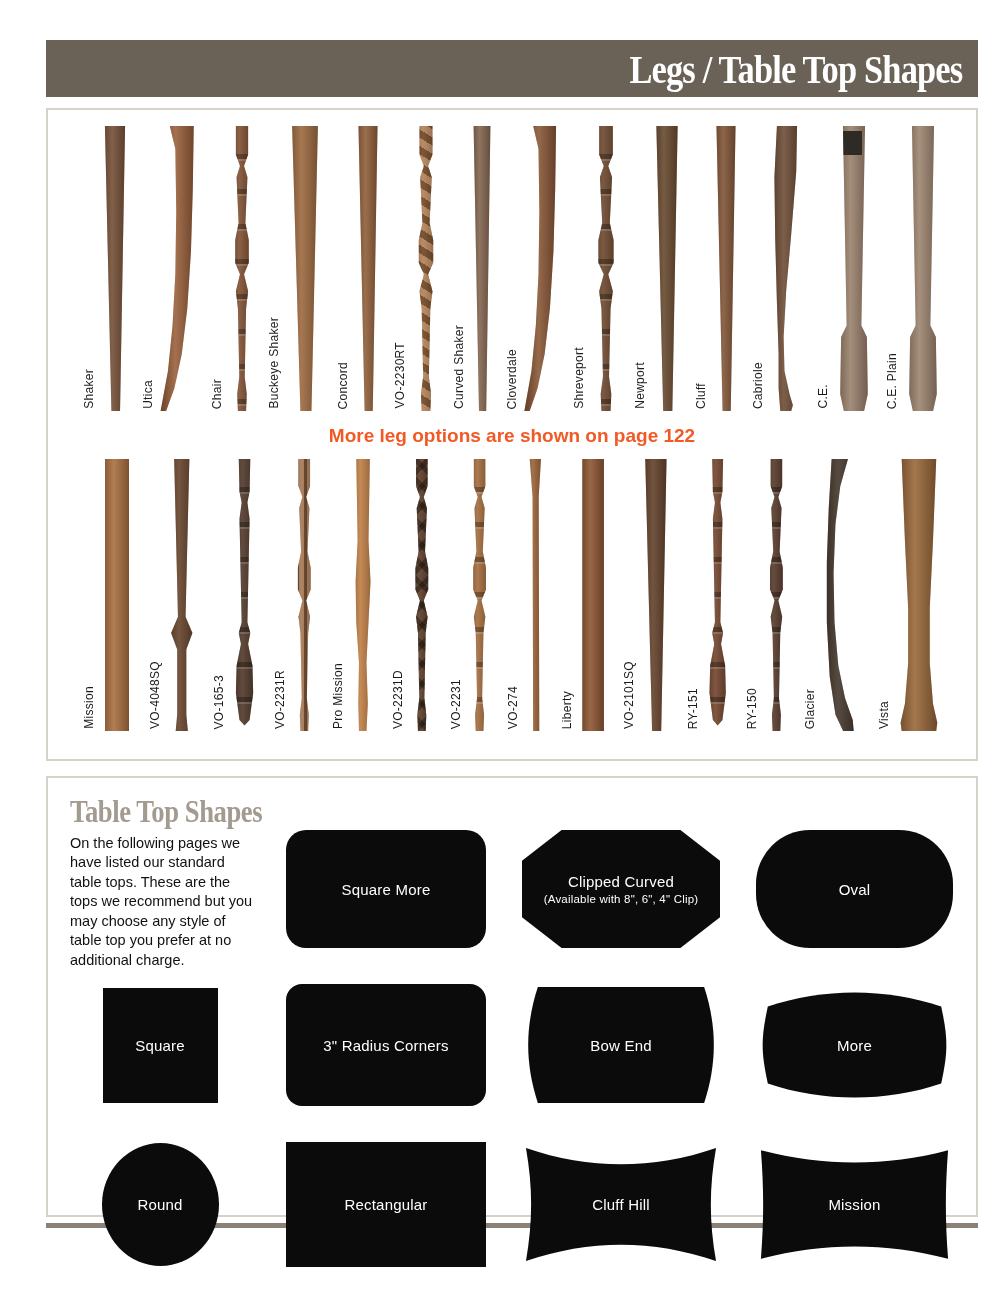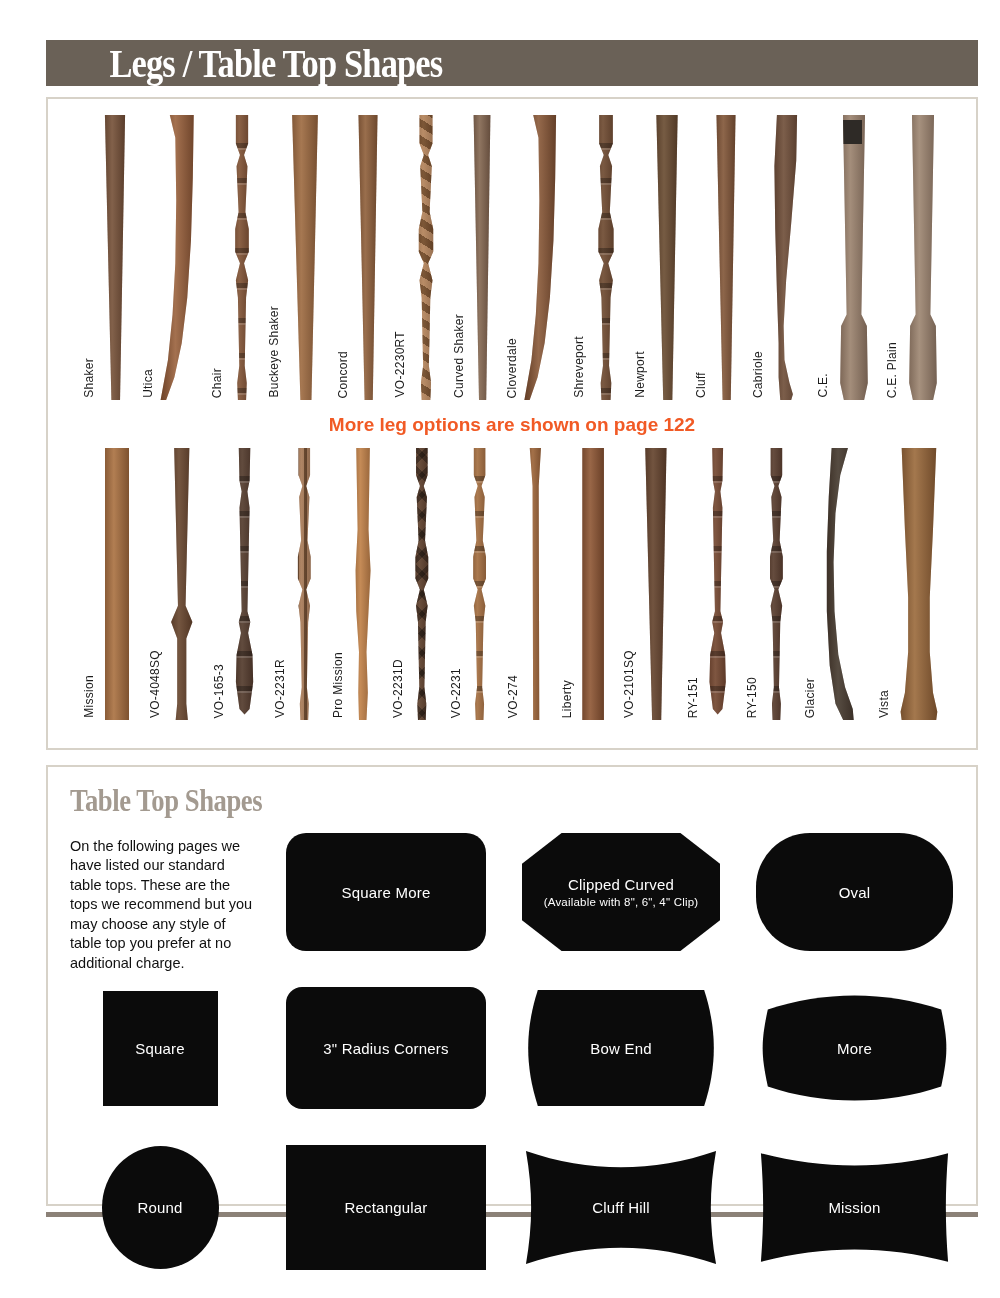--- a/index.html
+++ b/index.html
@@ -1,21 +1,21 @@
 <!DOCTYPE html>
 <html><head>
 <meta charset="utf-8">
 <style>
   html,body{margin:0;padding:0;background:#fff;}
   body{width:1000px;font-family:"Liberation Sans",sans-serif;}
   .page{position:relative;width:1000px;height:1298px;overflow:hidden;background:#fff;}
 
   
-  .header-bar{margin:40px 0 0 46px;width:932px;height:46px;background:#6a6157;
-    display:flex;align-items:center;padding-right:16px;box-sizing:border-box;}
+  .header-bar{margin:40px 0 0 46px;width:932px;height:57px;background:#6a6157;
+    display:flex;align-items:center;justify-content:flex-end;padding-right:16px;box-sizing:border-box;}
   .header-title{color:#fff;font-family:"Liberation Serif",serif;font-weight:700;font-size:41px;
     letter-spacing:-1px;transform:scaleX(.84);transform-origin:100% 55%;white-space:nowrap;}
 
   
   .panel{margin-left:46px;width:932px;box-sizing:border-box;border:2px solid #d7d2c8;background:#fff;}
   .legs-panel{margin-top:11px;height:653px;padding-top:16px;}
   .tops-panel{margin-top:15px;height:441px;padding:16px 0 0 22px;}
 
   
   .legs-row{display:flex;justify-content:space-between;align-items:flex-end;padding:0 30px 0 34px;}
@@ -47,21 +47,21 @@
   .sh-glacier{clip-path:polygon(28% 0,62% 0,46% 10%,36% 24%,32% 42%,34% 60%,42% 76%,56% 88%,72% 96%,74% 100%,52% 100%,36% 94%,24% 80%,18% 60%,18% 38%,22% 18%);}
   .sh-vista{clip-path:polygon(18% 0,82% 0,76% 30%,70% 55%,70% 75%,76% 90%,84% 97%,82% 100%,18% 100%,16% 97%,24% 90%,30% 75%,30% 55%,24% 30%);}
   .sh-promission{clip-path:polygon(30% 0,70% 0,66% 30%,72% 45%,66% 60%,60% 75%,64% 90%,60% 100%,38% 100%,36% 90%,38% 75%,30% 60%,28% 45%,34% 30%);}
   .sh-taper-narrow{clip-path:polygon(30% 0,70% 0,62% 14%,64% 100%,42% 100%,40% 14%);}
 
   .legs-note{text-align:center;color:#f15a25;font-weight:700;font-size:19px;margin:14px 0 12px;}
 
   
   .tops-heading{margin:0;font-family:"Liberation Serif",serif;font-weight:700;font-size:31px;
     color:#a39a90;letter-spacing:-.5px;transform:scaleX(.86);transform-origin:0 50%;white-space:nowrap;}
-  .tops-grid{margin-top:14px;display:grid;grid-template-columns:180px 200px 198px 197px;
+  .tops-grid{display:grid;grid-template-columns:180px 200px 198px 197px;
     grid-template-rows:118px 122px 125px;column-gap:34px;row-gap:26px;gap:36px;}
   .intro{margin:4px 0 0 0;width:188px;font-size:14.5px;line-height:1.34;color:#111;}
   .tshape{position:relative;color:#fff;}
   .tshape .fill{width:100%;height:100%;background:#0b0b0b;}
   .tshape svg{position:absolute;inset:0;width:100%;height:100%;}
   .tshape svg path{fill:#0b0b0b;}
   .slabel{position:absolute;inset:0;display:flex;flex-direction:column;align-items:center;
     justify-content:center;text-align:center;font-size:15px;letter-spacing:.2px;}
   .sublabel{font-size:11.5px;margin-top:3px;}
   .sq-round .fill{border-radius:20px;}

